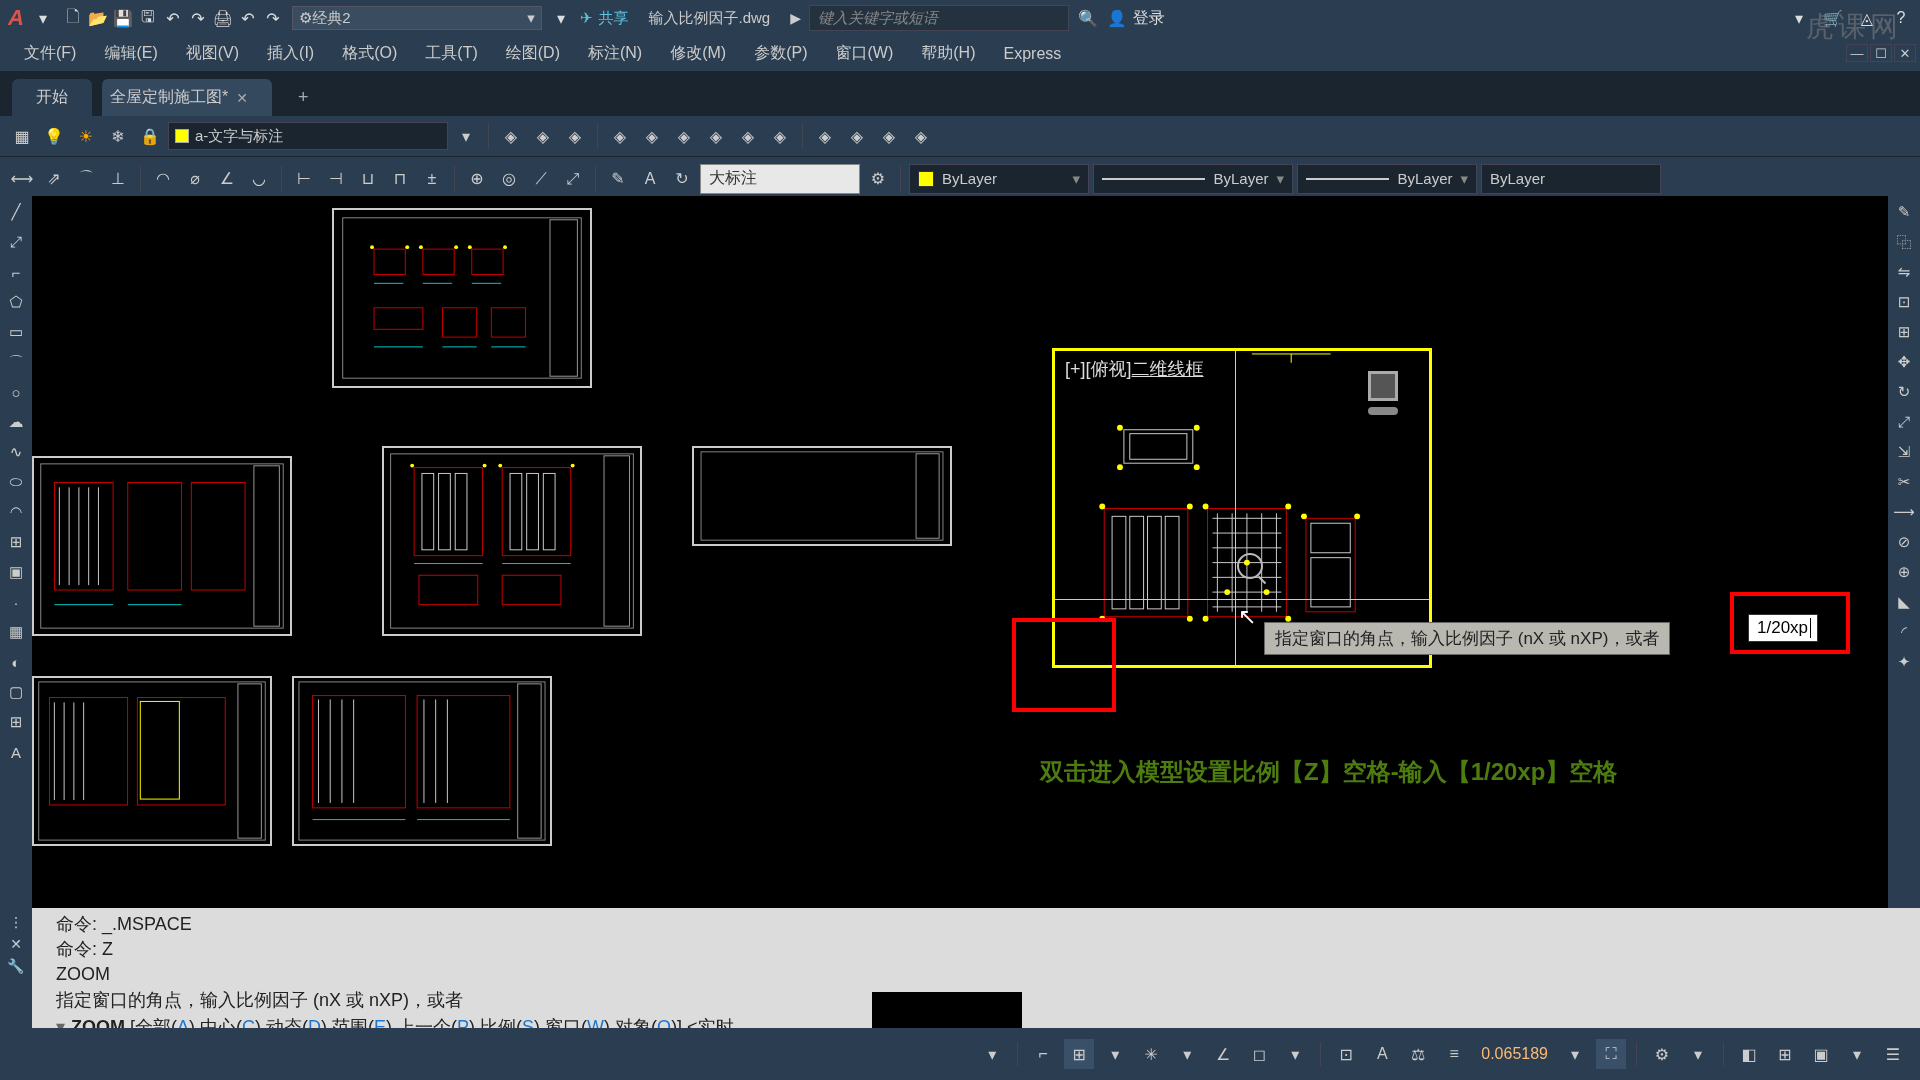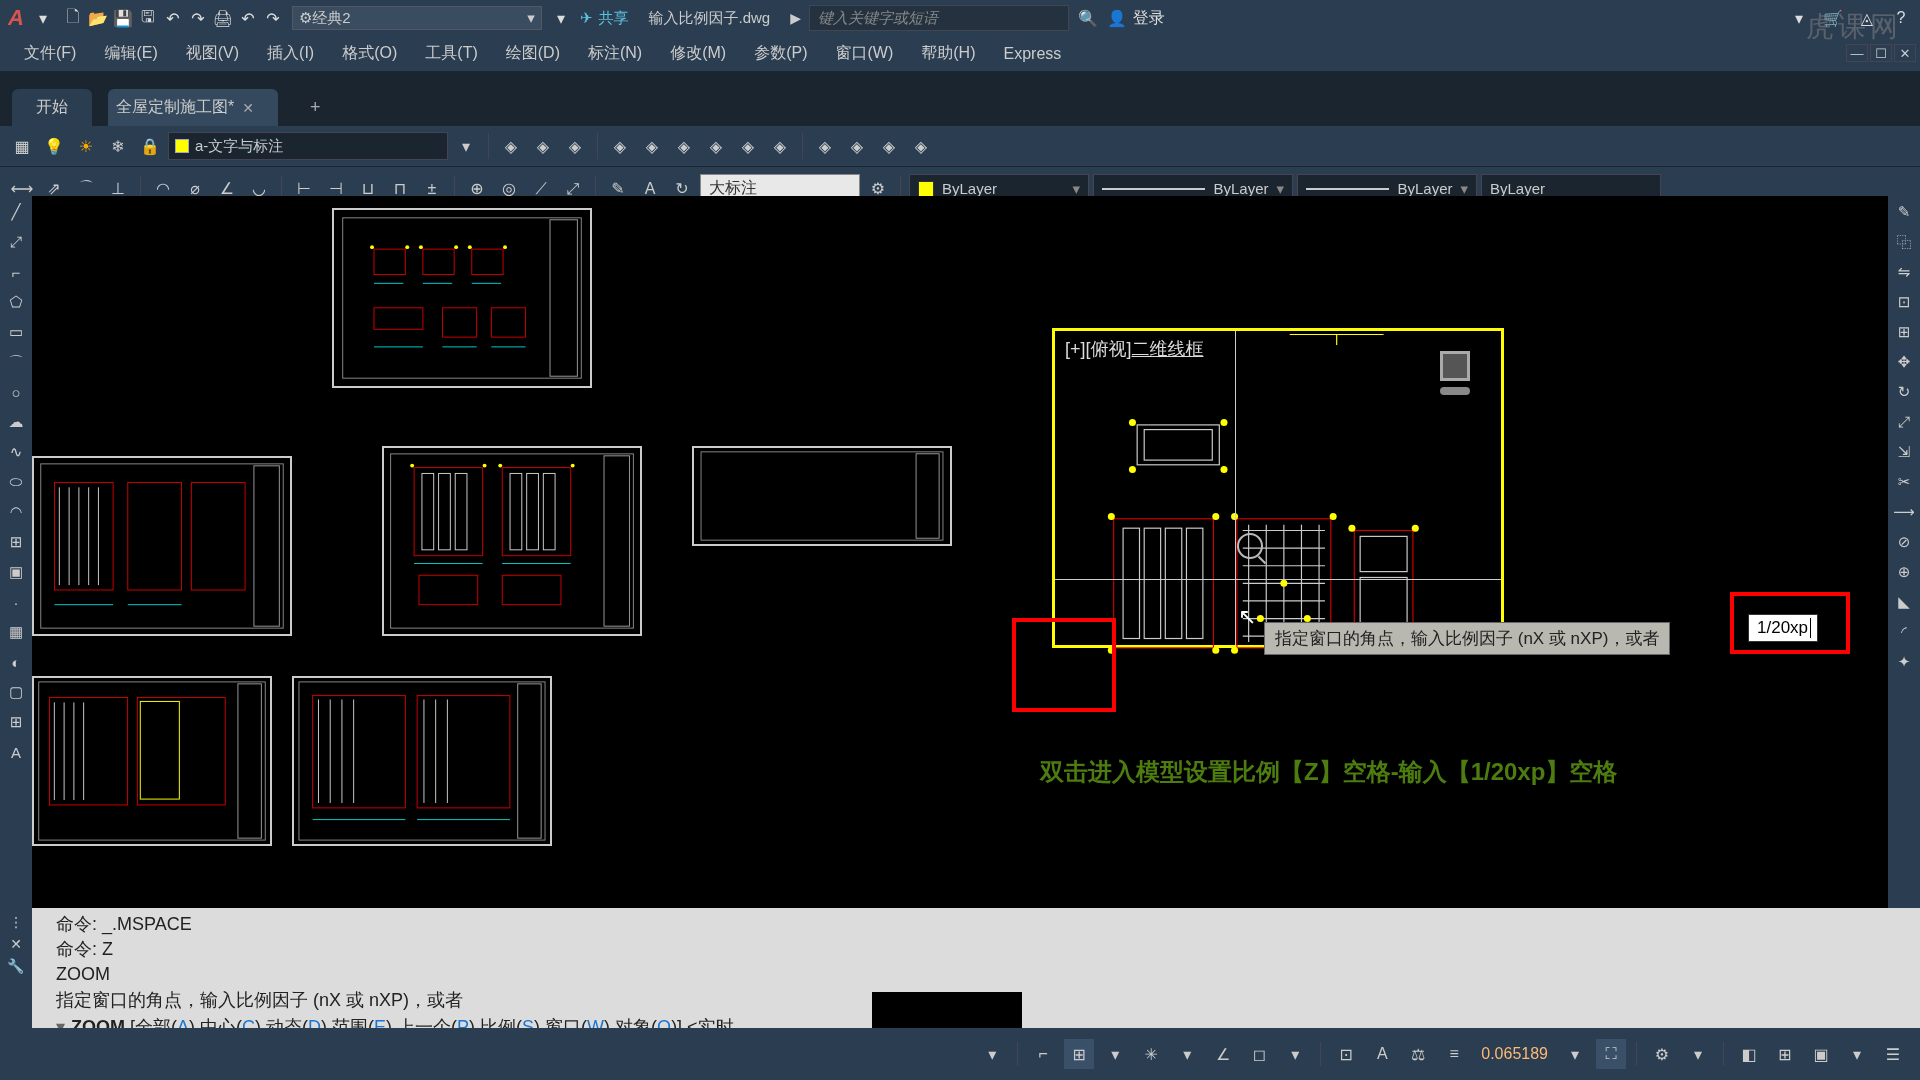--- a/index.html
+++ b/index.html
@@ -18,21 +18,21 @@
 .search-box { background: #243240; border: 1px solid #445; height: 26px; width: 260px; padding: 0 8px; color: #888; font-style: italic; font-size: 15px; display: flex; align-items: center; }
 .login-btn { display: flex; align-items: center; gap: 6px; color: #ddd; font-size: 16px; }
 .right-icons { margin-left: auto; display: flex; gap: 12px; align-items: center; }
 .watermark { position: absolute; right: 18px; top: 8px; color: #888; font-size: 28px; letter-spacing: 4px; opacity: 0.5; z-index: 50; }
 
 
 .menu-bar { height: 36px; background: #2b3d50; display: flex; align-items: center; padding: 0 12px; gap: 4px; border-bottom: 1px solid #1a2530; }
 .menu-item { padding: 4px 12px; font-size: 16px; color: #ccc; }
 
 
-.tab-bar { height: 54px; background: #1a2530; display: flex; align-items: flex-end; padding-left: 12px; gap: 16px; }
+.tab-bar { height: 44px; background: #1a2530; display: flex; align-items: flex-end; padding-left: 12px; gap: 10px; }
 .tab { padding: 8px 24px; background: #2b3d50; color: #ccc; font-size: 16px; border-radius: 6px 6px 0 0; display: flex; align-items: center; gap: 8px; }
 .tab.active { background: #34495e; padding-left: 8px; }
 .tab-close { color: #aaa; font-size: 14px; }
 .tab-add { padding: 8px 16px; color: #aaa; font-size: 18px; }
 
 
 .ribbon { background: #2b3d50; border-bottom: 1px solid #1a2530; }
 .ribbon-row { height: 40px; display: flex; align-items: center; padding: 0 8px; gap: 4px; }
 .ribbon-row.r2 { height: 44px; border-top: 1px solid #1a2530; }
 .r-icon { width: 28px; height: 28px; display: inline-flex; align-items: center; justify-content: center; color: #ccc; font-size: 16px; }
@@ -417,21 +417,21 @@
             <line x1="144" y1="22" x2="144" y2="128"></line>
             <line x1="156" y1="22" x2="156" y2="128"></line>
           </g>
       <g stroke="#0cc">
             <line x1="18" y1="145" x2="113" y2="145"></line>
             <line x1="125" y1="145" x2="220" y2="145"></line>
           </g>
         </svg>
     </div>
 
-    <div class="viewport" style="left:1020px;top:132px;width:452px;height:320px">
+    <div class="viewport" style="left:1020px;top:152px;width:380px;height:320px">
       <div class="vp-label">
         <span>[+][俯视]</span><span class="uline">二维线框</span>
       </div>
       <div class="viewcube">
         <div class="viewcube-sq"></div>
         <div class="viewcube-base"></div>
       </div>
       <svg viewBox="0 0 380 320" style="position:absolute;inset:0">
         <g stroke="#ff0" fill="none">
             <line x1="200" y1="3" x2="280" y2="3"></line>

